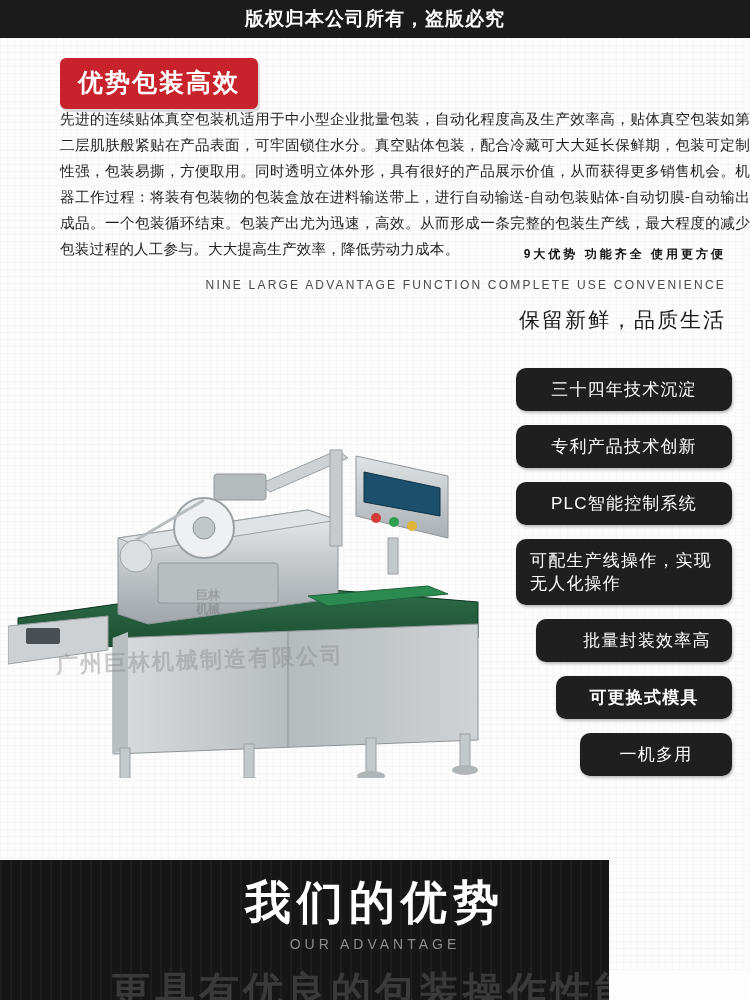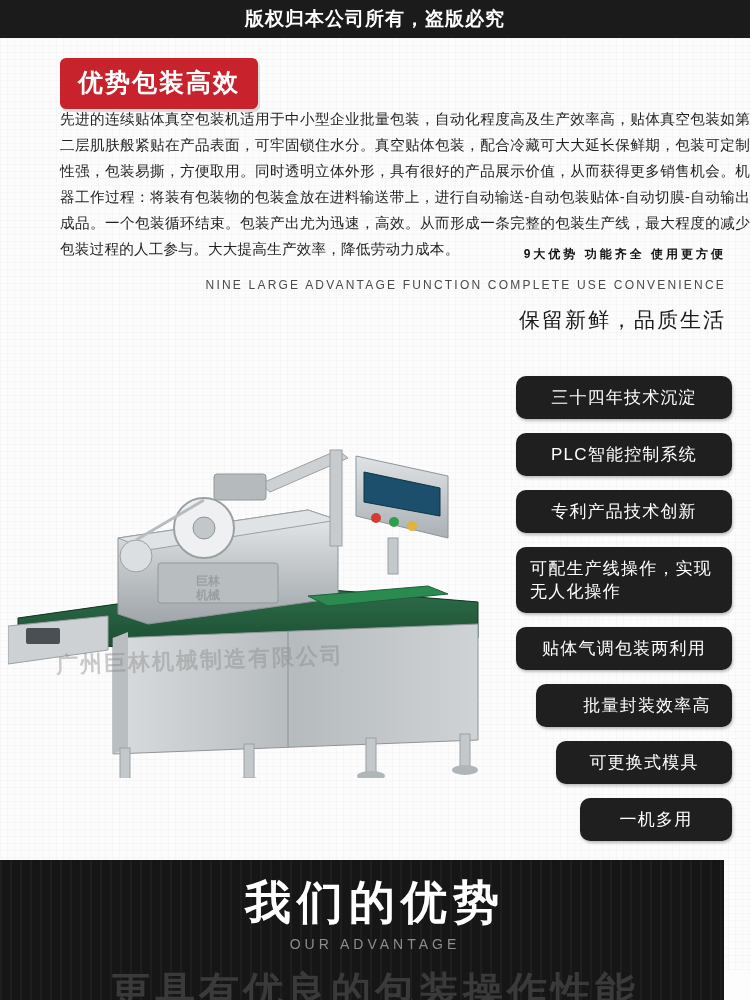--- a/index.html
+++ b/index.html
@@ -98,21 +98,21 @@
     right: 24px; top: 268px;
     font-size: 21px;
     color: #1a1a1a;
     letter-spacing: 2px;
     font-family: Liberation Serif, serif;
   }
 
   
   .feature-list {
     position: absolute;
-    right: 18px; top: 338px;
+    right: 18px; top: 330px;
     width: 216px;
     display: flex;
     flex-direction: column;
     align-items: flex-end;
     gap: 14px;
   }
   .feature-pill {
     background: #1f1f1f;
     color: #ffffff;
     font-size: 17px;
@@ -120,21 +120,21 @@
     border-radius: 10px;
     padding: 10px 14px;
     line-height: 23px;
     text-align: center;
     box-shadow: 1px 2px 3px rgba(0,0,0,0.25);
     box-sizing: border-box;
   }
   .feature-pill.wide { width: 216px; }
   .feature-pill.mid  { width: 196px; padding-left: 40px; }
   .feature-pill.two  { width: 216px; text-align: left; margin-left: 14px; }
-  .feature-pill.narrow { width: 176px; }
+  .feature-pill.narrow { width: 176px; font-weight: bold; }
   .feature-pill.short  { width: 152px; }
 
   
   .machine-wrap {
     position: absolute;
     left: 8px; top: 350px;
     width: 500px;
     height: 390px;
   }
   .watermark {
@@ -143,37 +143,36 @@
     width: 430px;
     font-size: 22px;
     color: rgba(140,140,140,0.45);
     font-weight: bold;
     letter-spacing: 2px;
     transform: rotate(-2deg);
     pointer-events: none;
   }
   .watermark-small {
     position: absolute;
-    left: 188px; top: 186px;
+    left: 188px; top: 200px;
     color: rgba(120,120,120,0.45);
     font-size: 12px;
     line-height: 14px;
     font-weight: bold;
     pointer-events: none;
   }
 
   
   .bottom-banner {
     position: absolute;
     left: 0; top: 860px;
-    width: 696px;
+    width: 609px;
     height: 140px;
     background: #161616;
     overflow: hidden;
-    padding-left: 28px;
   }
   .bottom-banner .bars {
     position: absolute;
     left: 0; top: 0;
     width: 750px; height: 140px;
     background: repeating-linear-gradient(90deg, rgba(255,255,255,0.035) 0px, rgba(255,255,255,0.035) 2px, rgba(0,0,0,0) 2px, rgba(0,0,0,0) 10px);
   }
   .bottom-title {
     position: absolute;
     left: 0; top: 12px;
@@ -219,24 +218,23 @@
     <div class="headline">优势包装高效</div>
 
     <div class="paragraph">先进的连续贴体真空包装机适用于中小型企业批量包装，自动化程度高及生产效率高，贴体真空包装如第二层肌肤般紧贴在产品表面，可牢固锁住水分。真空贴体包装，配合冷藏可大大延长保鲜期，包装可定制性强，包装易撕，方便取用。同时透明立体外形，具有很好的产品展示价值，从而获得更多销售机会。机器工作过程：将装有包装物的包装盒放在进料输送带上，进行自动输送-自动包装贴体-自动切膜-自动输出成品。一个包装循环结束。包装产出尤为迅速，高效。从而形成一条完整的包装生产线，最大程度的减少包装过程的人工参与。大大提高生产效率，降低劳动力成本。</div>
 
     <div class="advantage-line">9大优势  功能齐全  使用更方便</div>
     <div class="advantage-en">NINE LARGE ADVANTAGE FUNCTION COMPLETE USE CONVENIENCE</div>
     <div class="fresh-line">保留新鲜，品质生活</div>
 
     <div class="feature-list">
       <div class="feature-pill wide">三十四年技术沉淀</div>
+      <div class="feature-pill wide">专利产品技术创新</div>
       <div class="feature-pill wide">PLC智能控制系统</div>
-      <div class="feature-pill wide">专利产品技术创新</div>
       <div class="feature-pill two">可配生产线操作，实现无人化操作</div>
-      <div class="feature-pill wide">贴体气调包装两利用</div>
       <div class="feature-pill mid">批量封装效率高</div>
       <div class="feature-pill narrow">可更换式模具</div>
       <div class="feature-pill short">一机多用</div>
     </div>
 
     <div class="machine-wrap">
       <svg width="500" height="390" viewBox="0 0 500 390">
         <defs>
           <linearGradient id="steel" x1="0" y1="0" x2="0" y2="1">
             <stop offset="0%" stop-color="#e9ebec"></stop>

